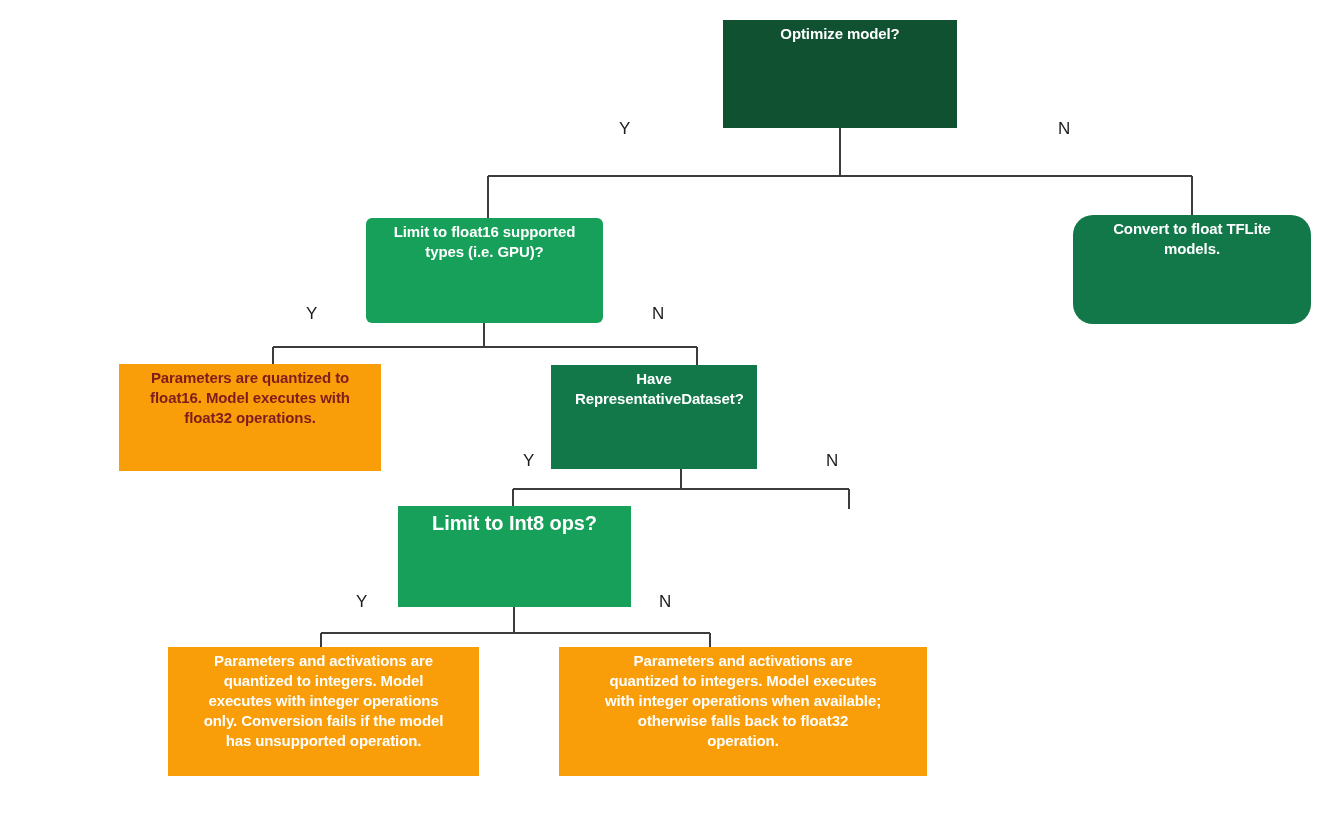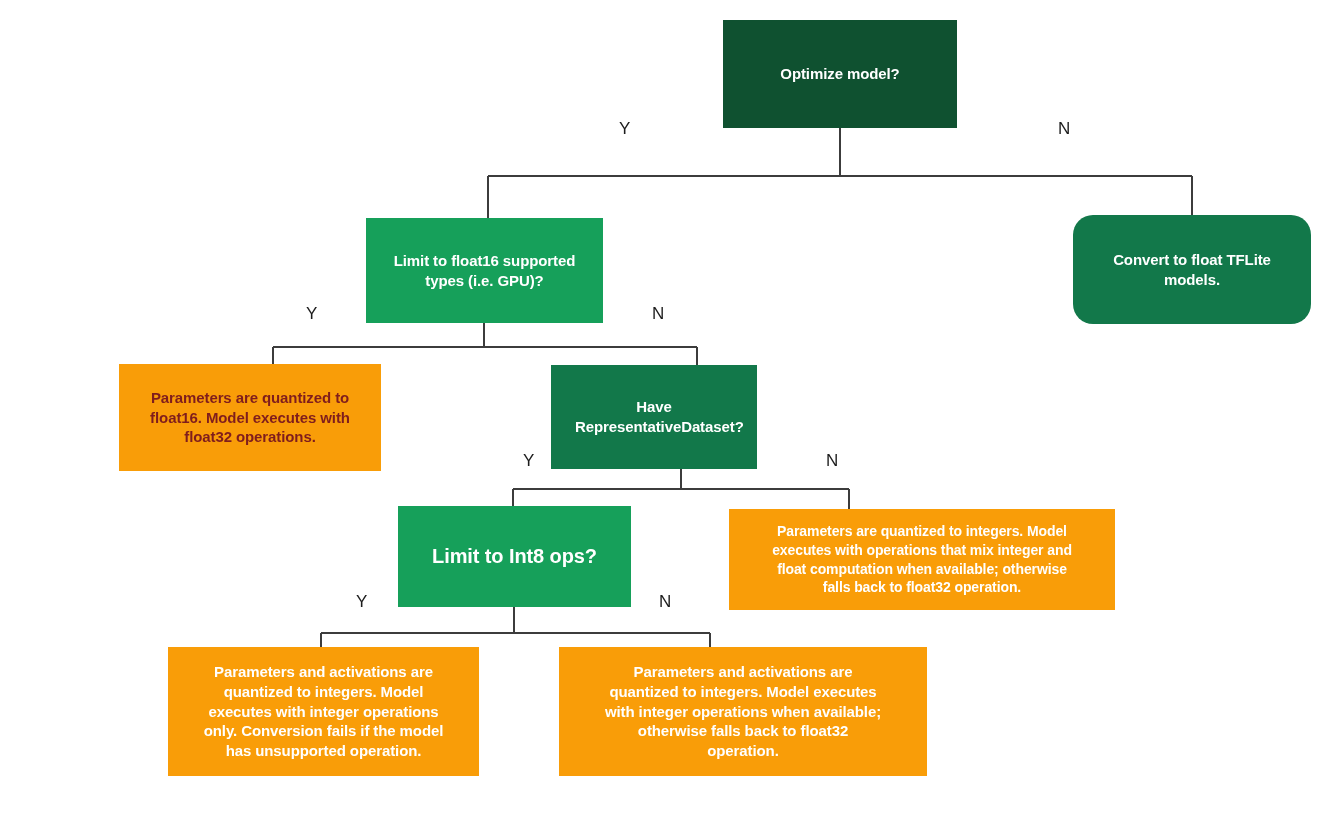--- a/index.html
+++ b/index.html
@@ -26,21 +26,21 @@
     left: 0;
     top: 0;
     width: 1344px;
     height: 816px;
     pointer-events: none;
   }
   .node {
     position: absolute;
     box-sizing: border-box;
     display: flex;
-    align-items: center;
+    align-items: flex-start;
     justify-content: center;
     text-align: center;
     color: #ffffff;
     font-weight: bold;
     line-height: 1.33;
     padding: 4px 24px;
     letter-spacing: -0.1px;
   }
   .node-text {
     display: block;
@@ -74,45 +74,39 @@
       <polyline points="513,489 513,506" fill="none" stroke="#3c3c3c" stroke-width="1.6" shape-rendering="crispEdges"></polyline>
       <polyline points="849,489 849,509" fill="none" stroke="#3c3c3c" stroke-width="1.6" shape-rendering="crispEdges"></polyline>
       <polyline points="514,607 514,633" fill="none" stroke="#3c3c3c" stroke-width="1.6" shape-rendering="crispEdges"></polyline>
       <polyline points="321,633 710,633" fill="none" stroke="#3c3c3c" stroke-width="1.6" shape-rendering="crispEdges"></polyline>
       <polyline points="321,633 321,647" fill="none" stroke="#3c3c3c" stroke-width="1.6" shape-rendering="crispEdges"></polyline>
       <polyline points="710,633 710,647" fill="none" stroke="#3c3c3c" stroke-width="1.6" shape-rendering="crispEdges"></polyline>
     </svg>
 <div class="node" style="left: 723px; top: 20px; width: 234px; height: 108px; background: rgb(15, 81, 48); font-size: 15px; color: rgb(255, 255, 255);">
       <span class="node-text">Optimize model?</span>
     </div>
-    <div class="node" style="left: 366px; top: 218px; width: 237px; height: 105px; background: rgb(22, 160, 90); font-size: 15px; color: rgb(255, 255, 255);">
+    <div class="node" style="left: 366px; top: 218px; width: 237px; height: 105px; background: rgb(22, 160, 90); font-size: 15px; color: rgb(255, 255, 255); border-radius: 6px;">
       <span class="node-text">Limit to float16 supported
 types (i.e. GPU)?</span>
     </div>
     <div class="node" style="left: 1073px; top: 215px; width: 238px; height: 109px; background: rgb(18, 120, 74); font-size: 15px; color: rgb(255, 255, 255); border-radius: 20px;">
       <span class="node-text">Convert to float TFLite
 models.</span>
     </div>
     <div class="node" style="left: 119px; top: 364px; width: 262px; height: 107px; background: rgb(249, 157, 8); font-size: 15px; color: #7f1d1d;">
       <span class="node-text">Parameters are quantized to
 float16. Model executes with
 float32 operations.</span>
     </div>
     <div class="node" style="left: 551px; top: 365px; width: 206px; height: 104px; background: rgb(18, 120, 74); font-size: 15px; color: rgb(255, 255, 255);">
       <span class="node-text">Have
 RepresentativeDataset?</span>
     </div>
     <div class="node" style="left: 398px; top: 506px; width: 233px; height: 101px; background: rgb(22, 160, 90); font-size: 20px; color: rgb(255, 255, 255);">
       <span class="node-text">Limit to Int8 ops?</span>
-    </div>
-    <div class="node" style="left: 729px; top: 509px; width: 386px; height: 101px; background: rgb(249, 157, 8); font-size: 14px; color: rgb(255, 255, 255);">
-      <span class="node-text">Parameters are quantized to integers. Model
-executes with operations that mix integer and
-float computation when available; otherwise
-falls back to float32 operation.</span>
     </div>
     <div class="node" style="left: 168px; top: 647px; width: 311px; height: 129px; background: rgb(249, 157, 8); font-size: 15px; color: rgb(255, 255, 255);">
       <span class="node-text">Parameters and activations are
 quantized to integers. Model
 executes with integer operations
 only. Conversion fails if the model
 has unsupported operation.</span>
     </div>
     <div class="node" style="left: 559px; top: 647px; width: 368px; height: 129px; background: rgb(249, 157, 8); font-size: 15px; color: rgb(255, 255, 255);">
       <span class="node-text">Parameters and activations are

